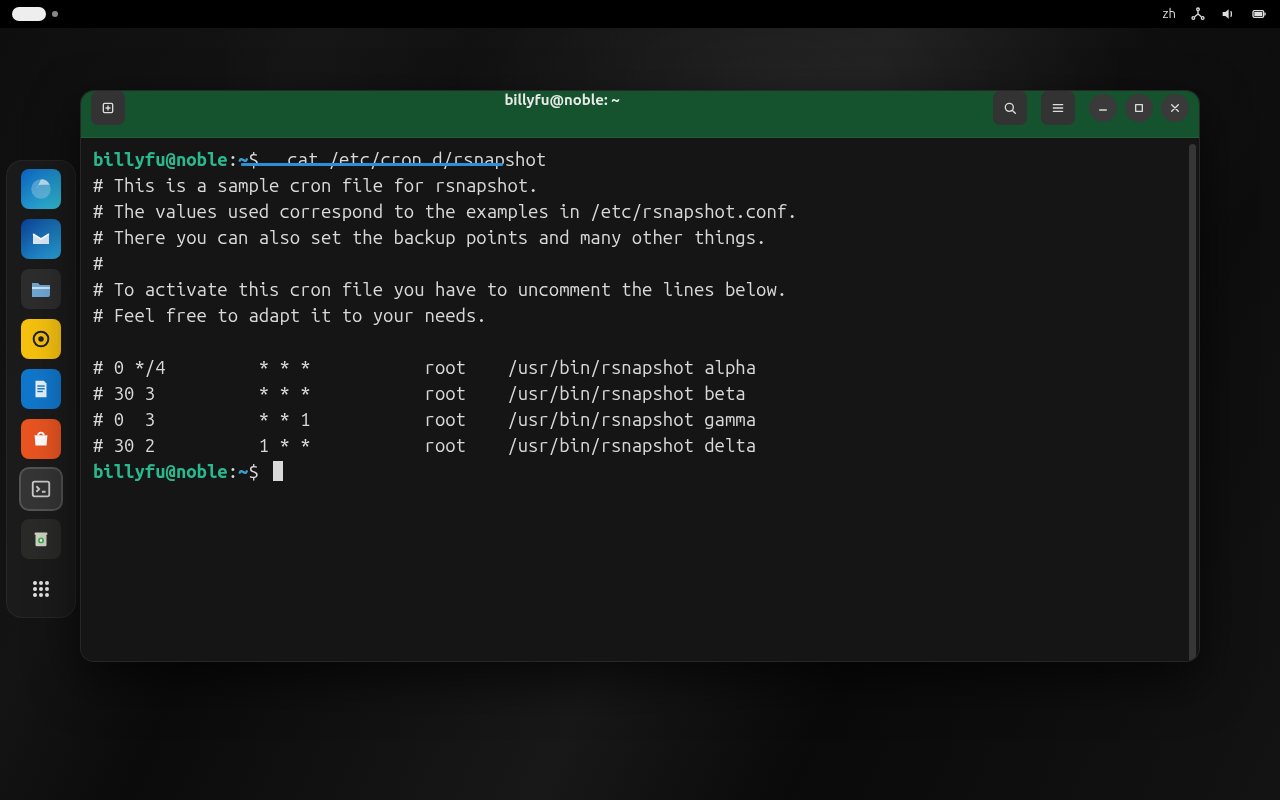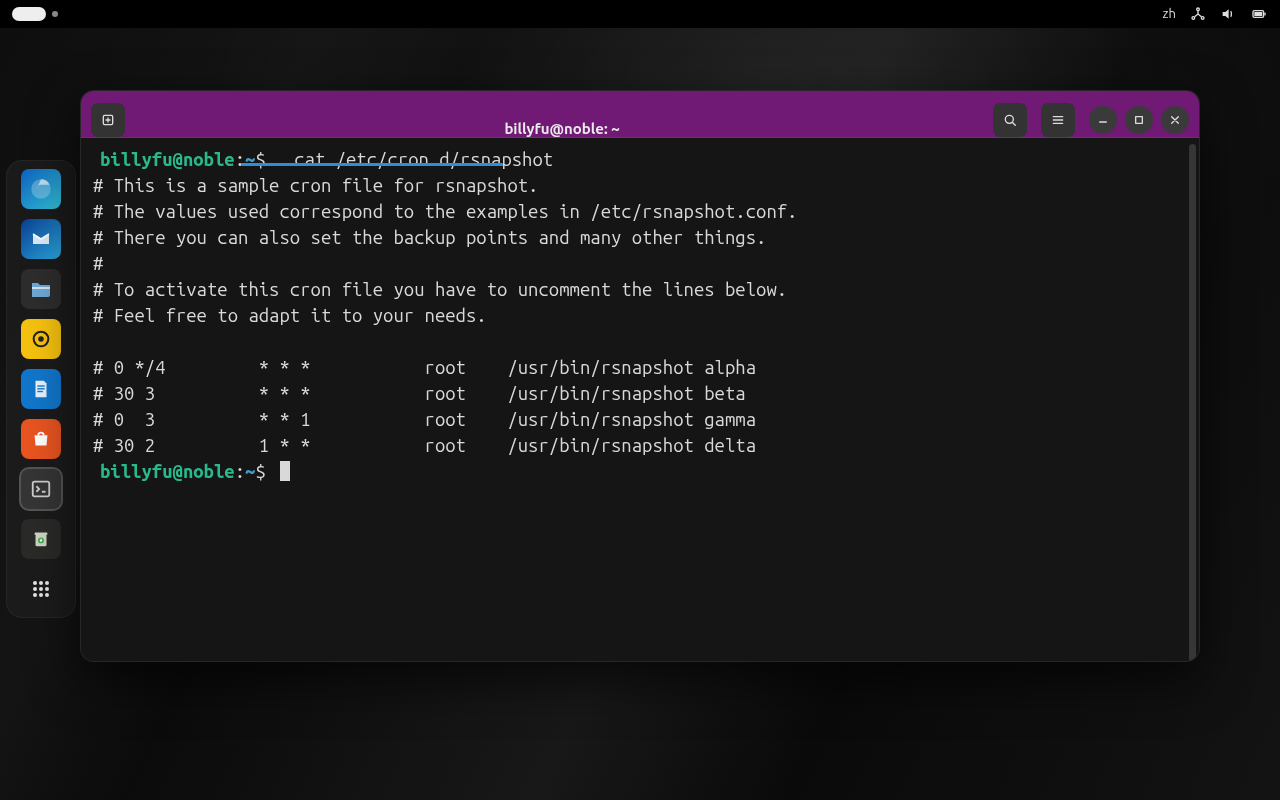--- a/index.html
+++ b/index.html
@@ -36,36 +36,36 @@
   .d-store{background:#e95420;}
   .d-term{background:#2b2b2b;}
   .d-trash{background:#2a2a28;}
   .d-grid{background:transparent;}
   .d-term.active{background:#353535;}
   
   .win{position:absolute;left:80px;top:90px;width:1118px;height:570px;
     background:#1c1c1c;border-radius:14px;box-shadow:0 18px 50px rgba(0,0,0,.65);
     display:flex;flex-direction:column;overflow:hidden;z-index:25;
     border:1px solid rgba(255,255,255,.05);}
-  .titlebar{height:46px;display:flex;align-items:flex-end;background:#701a75;
+  .titlebar{height:46px;display:flex;align-items:flex-start;background:#14532d;
     padding:0 10px;color:#eaeaea;border-bottom:1px solid rgba(255,255,255,.06);}
   .titlebar .icon-btn{width:34px;height:34px;border-radius:7px;background:#333;
     display:flex;align-items:center;justify-content:center;margin-right:6px;cursor:pointer;}
   .titlebar .title{flex:1;text-align:center;font-weight:600;font-size:15px;}
   .titlebar .right{display:flex;align-items:center;gap:8px;}
   .titlebar .circ{width:28px;height:28px;border-radius:50%;background:#3a3a3a;
     display:flex;align-items:center;justify-content:center;cursor:pointer;}
   .titlebar svg{width:16px;height:16px;stroke:#ddd;fill:none;stroke-width:2;
     stroke-linecap:round;stroke-linejoin:round;}
   .term-body{flex:1;background:#151515;position:relative;padding:8px 12px 8px 12px;}
   .scrollbar{position:absolute;right:3px;top:6px;width:7px;height:520px;
     background:rgba(255,255,255,.14);border-radius:4px;}
   pre.term{margin:0;white-space:pre;font-family:"Ubuntu Mono","DejaVu Sans Mono",monospace;
     font-size:18.5px;line-height:26px;color:#d9d9d9;}
-  .ps-userhost{color:#29b98c;font-weight:700;margin-left:7px;}
+  .ps-userhost{color:#29b98c;font-weight:700;}
   .ps-colon{color:#d9d9d9;}
   .ps-path{color:#3aa0d0;font-weight:700;}
   .ps-dollar{color:#d9d9d9;}
   .cmd{color:#d9d9d9;margin-left:18px;}
   .annot{position:absolute;height:3px;background:#2e8fd9;border-radius:1px;}
   .cursor{display:inline-block;width:10px;height:20px;background:#d9d9d9;
     vertical-align:-3px;margin-left:4px;}
 </style>
 </head>
 <body>

